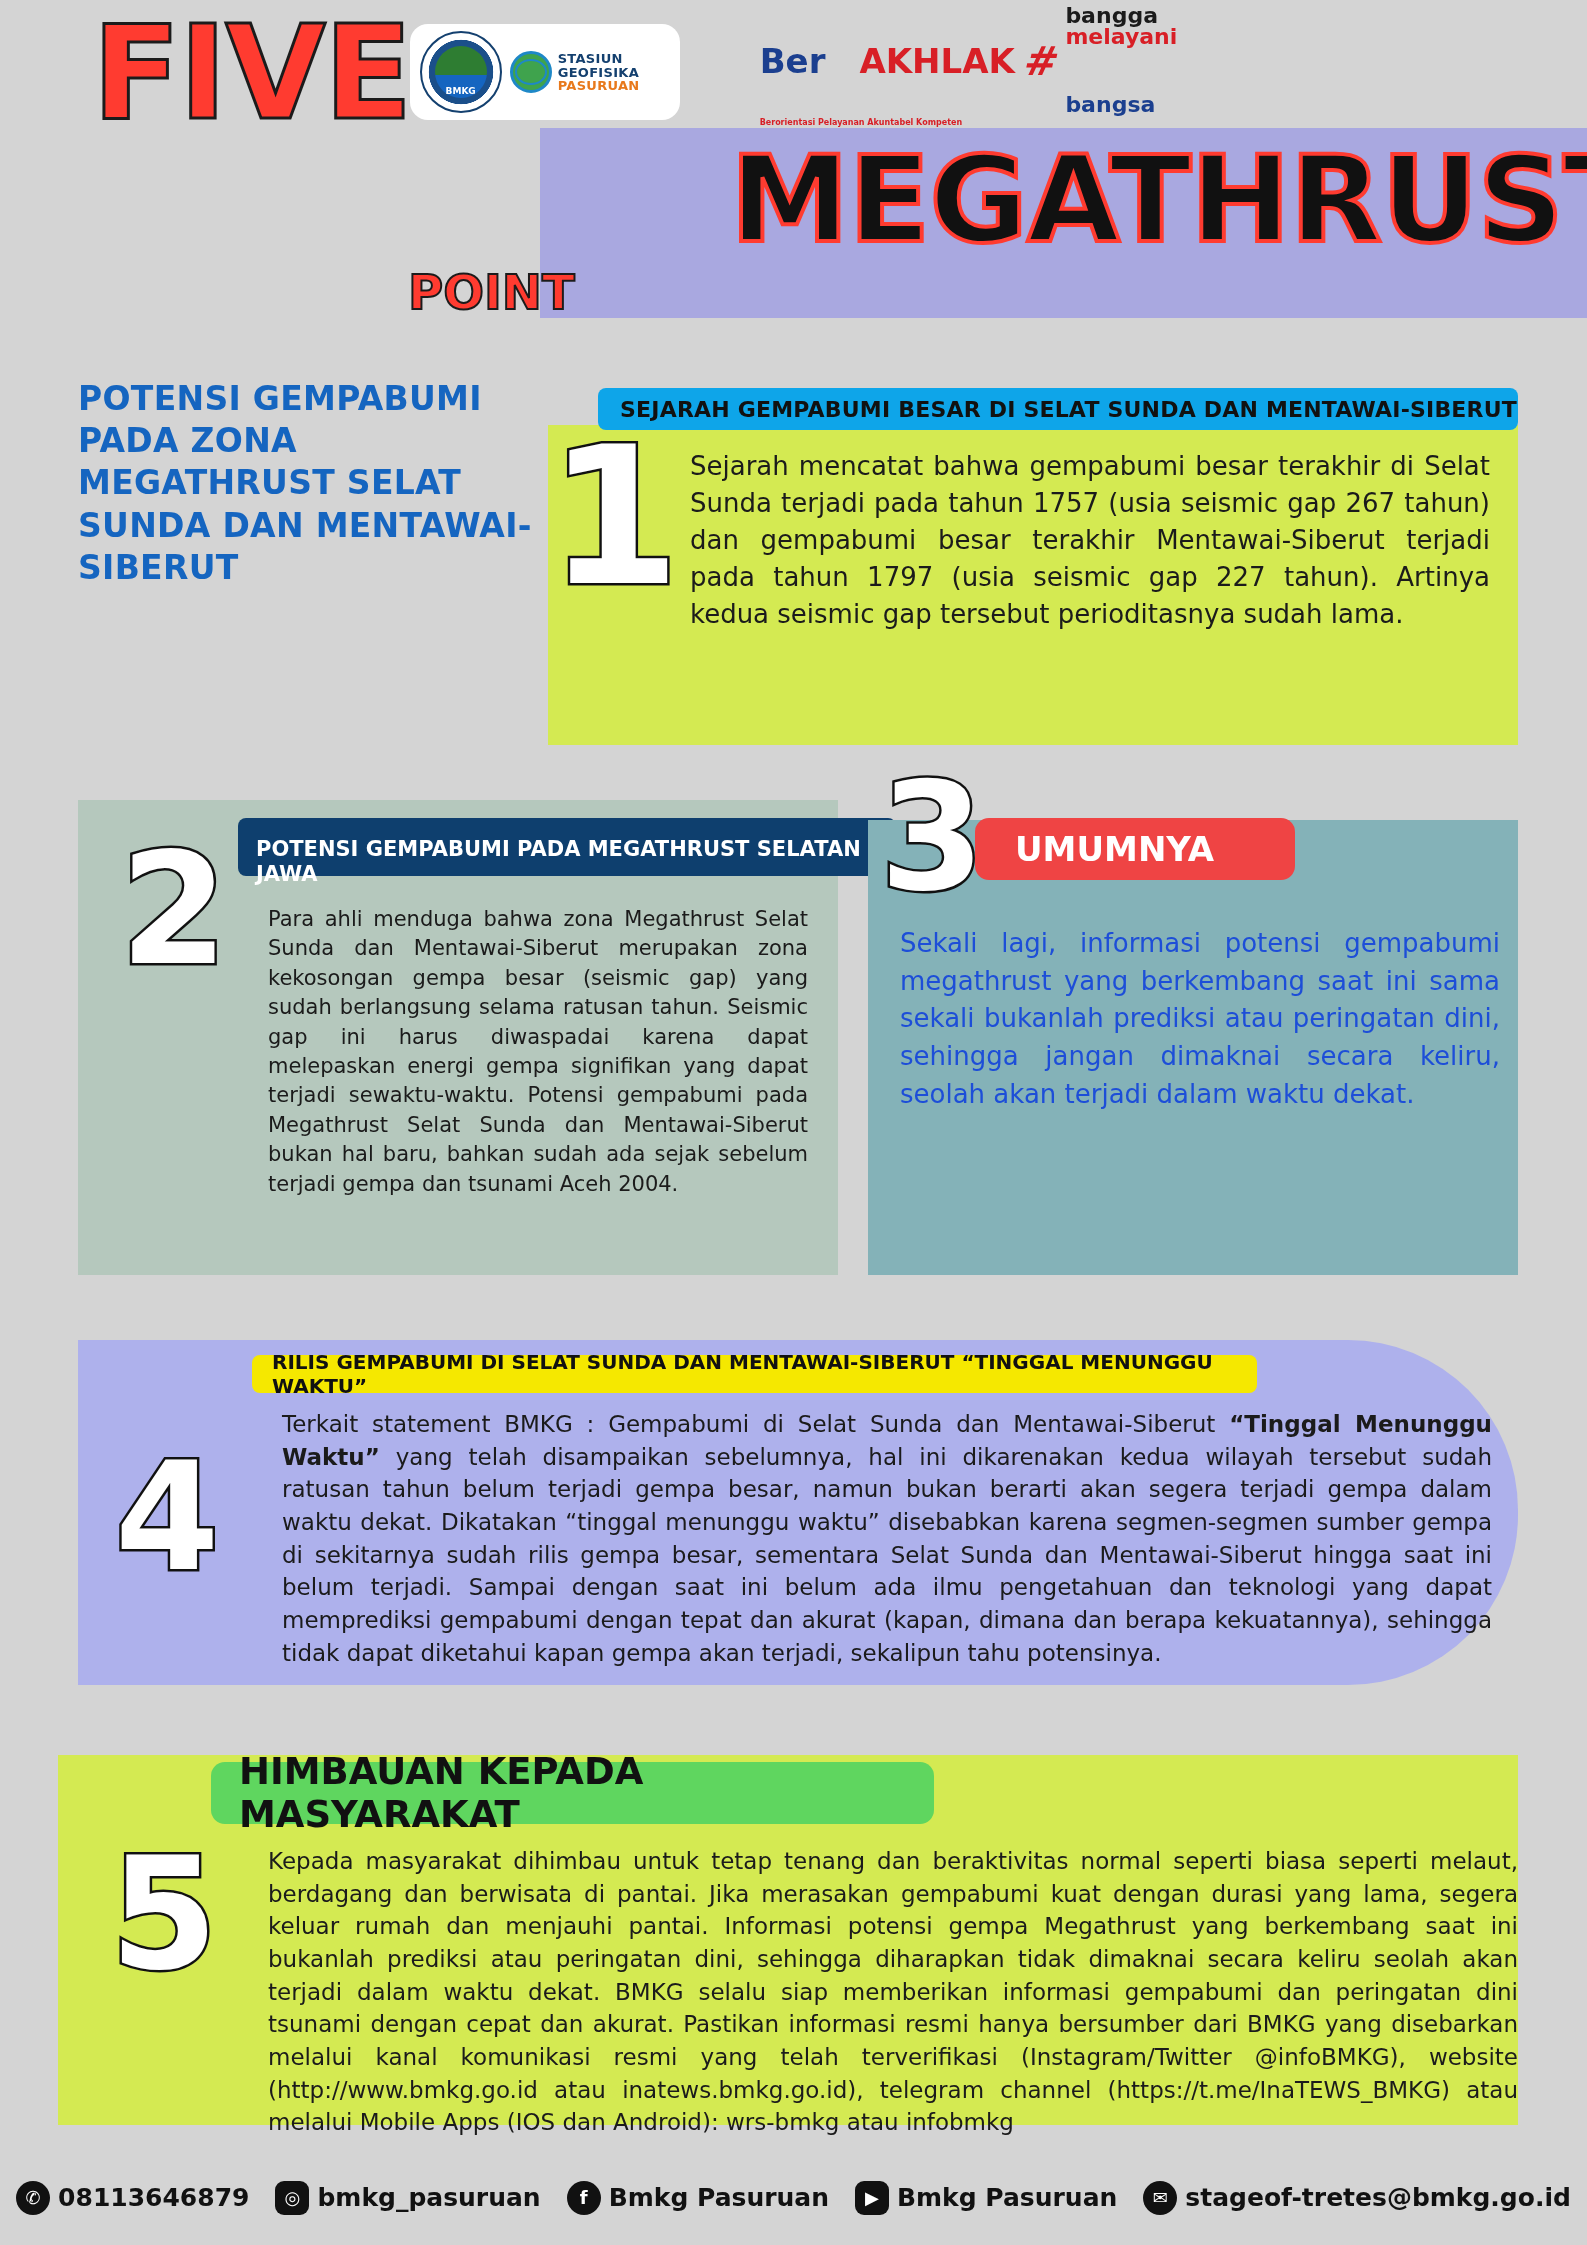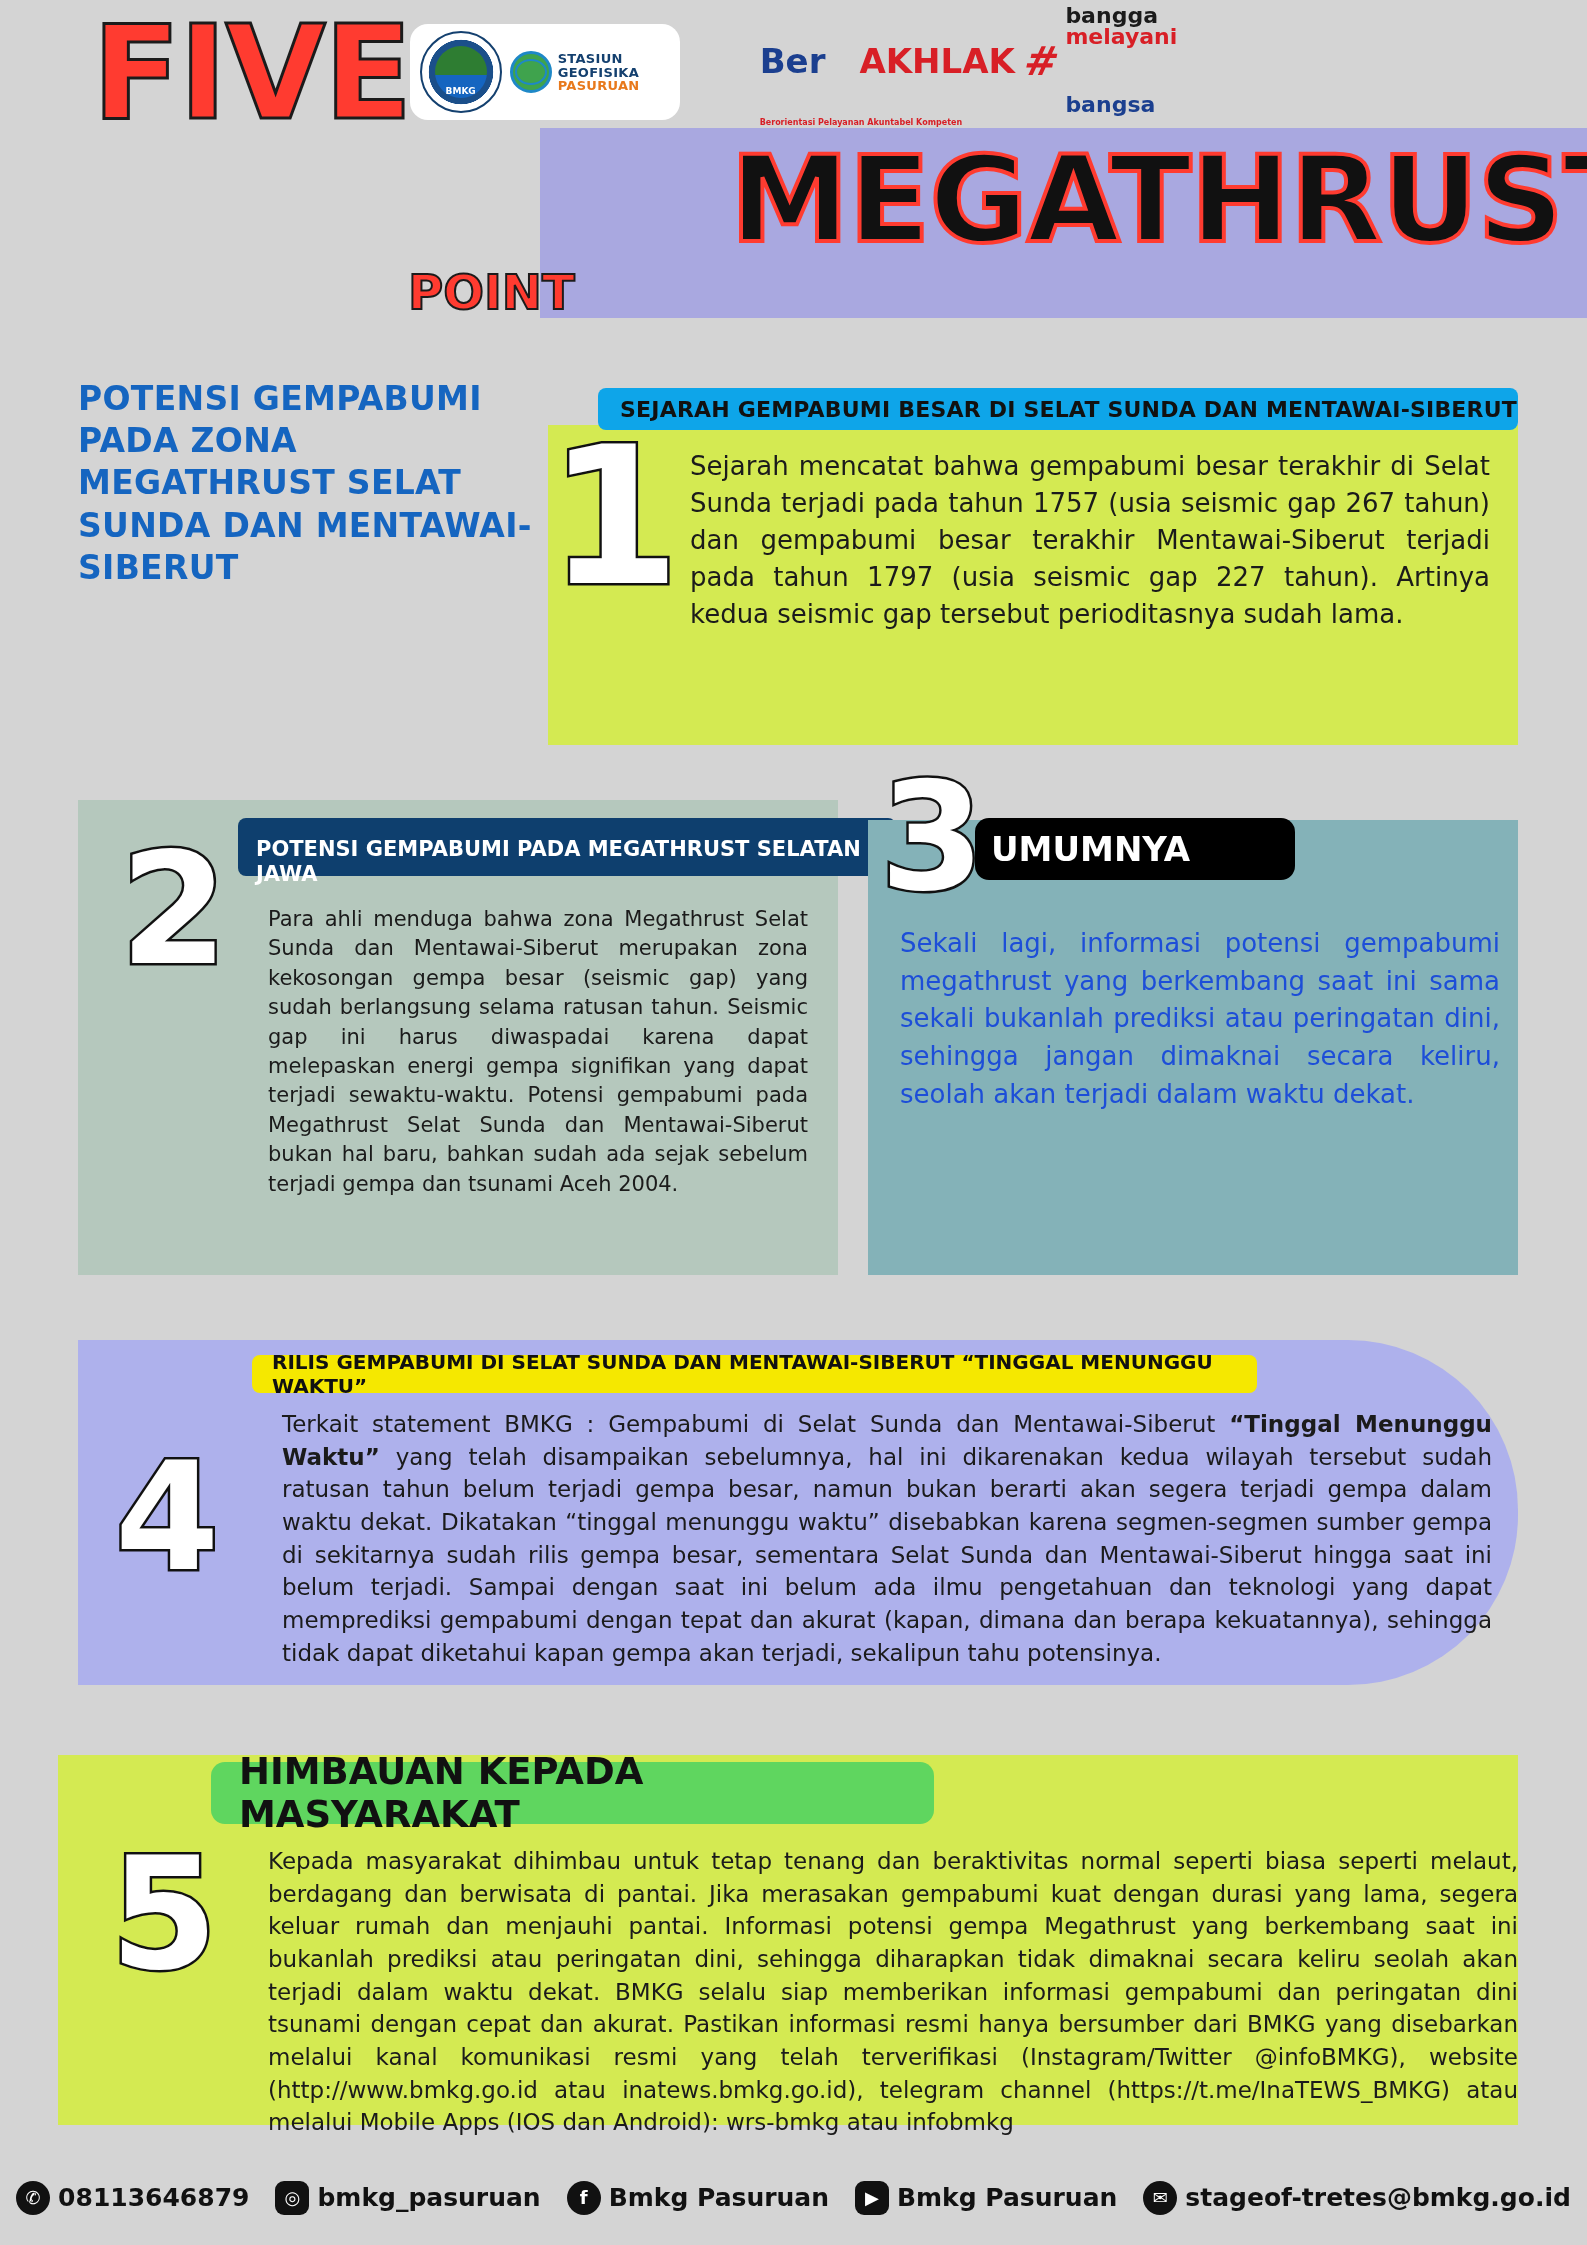--- a/index.html
+++ b/index.html
@@ -153,22 +153,22 @@
   }
   .num2 { position: absolute; left: 120px; top: 840px; font-size: 155px; line-height: .9;}
 
   
   .card3 {
     position: absolute; left: 868px; top: 820px; width: 650px; height: 455px;
     background: #84b2b8;
   }
   .card3-head {
     position: absolute; left: 975px; top: 818px; width: 320px; height: 62px;
-    background: #000000; border-radius: 14px;
-    display: flex; align-items: center; padding-left: 16px;
+    background: #ef4444; border-radius: 14px;
+    display: flex; align-items: center; padding-left: 40px;
     font-size: 34px; font-weight: 800; color: #fff;
   }
   .card3-body {
     position: absolute; left: 900px; top: 925px; width: 600px;
     font-size: 26px; color: #1d4ed8; line-height: 1.45; text-align: justify;
   }
   .num3 { position: absolute; left: 880px; top: 770px; font-size: 150px; line-height: .9; z-index: 3;}
 
   
   .card4 {

